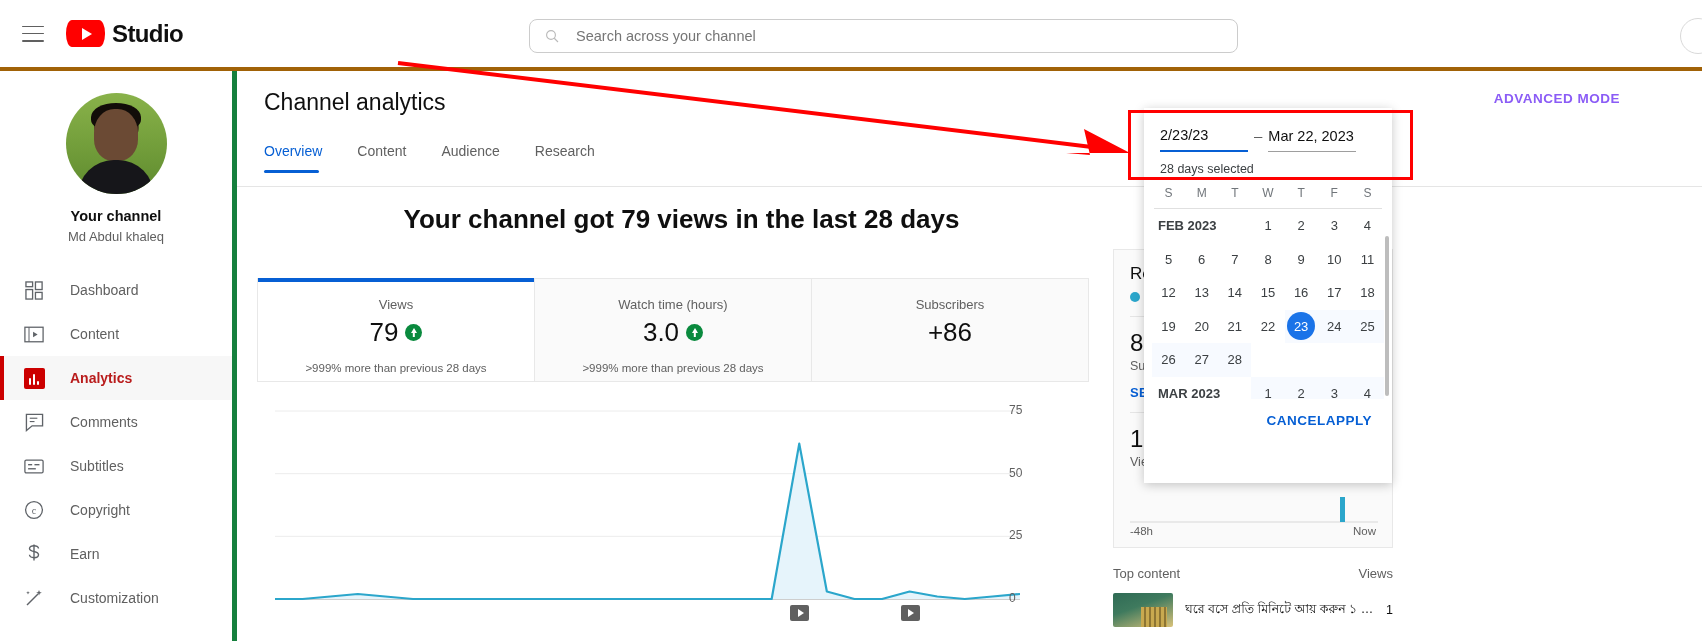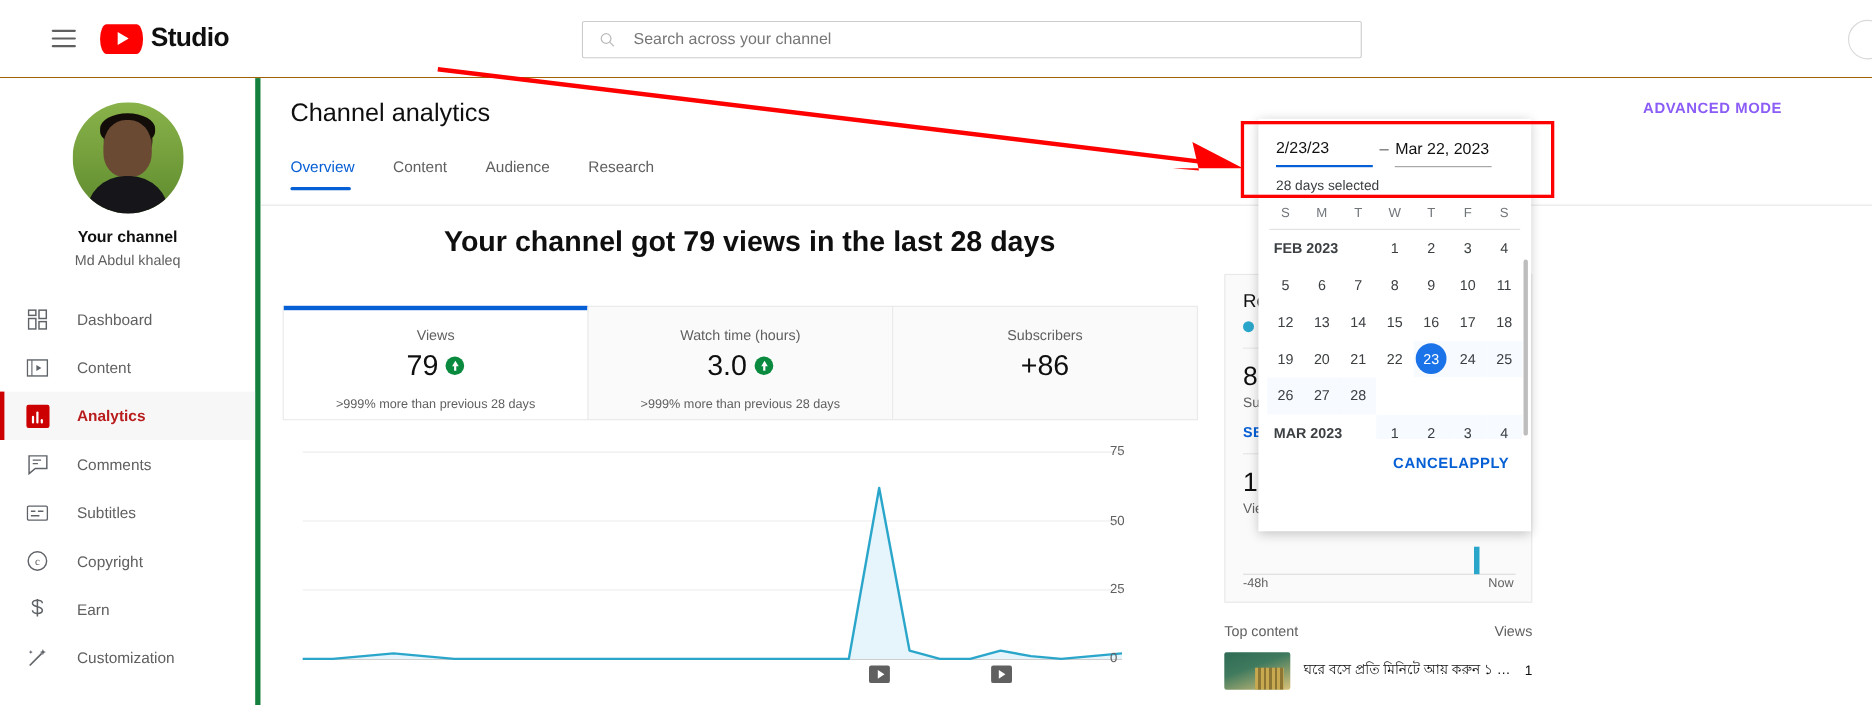--- a/index.html
+++ b/index.html
@@ -9,36 +9,36 @@
     overflow: hidden;
     background: #ffffff;
     font-family: "Liberation Sans", "DejaVu Sans", sans-serif;
     color: #030303;
   }
   #app { position: relative; width: 1702px; height: 641px; overflow: hidden; background:#fff; }
 
   
   .topbar {
     position: absolute; left:0; top:0; width:1702px; height:71px;
-    background:#fff; border-bottom:1px solid #a16207;
-    display:flex; align-items:center;padding-left:25px;
+    background:#fff; border-bottom:4px solid #a16207;
+    display:flex; align-items:center;
   }
   .hamburger { width:22px; height:16px; margin-left:22px; margin-right:22px;
     display:flex; flex-direction:column; justify-content:space-between; cursor:pointer; }
   .hamburger span { display:block; height:1.6px; background:#606060; border-radius:1px; }
   .brand { display:flex; align-items:center; gap:7px; cursor:pointer; }
   .yt-logo { width:39px; height:27px; background:#ff0000; border-radius:6px/13px;
     display:flex; align-items:center; justify-content:center; }
   .yt-logo .tri { width:0; height:0; border-left:10px solid #fff;
     border-top:6px solid transparent; border-bottom:6px solid transparent; margin-left:3px; }
   .brand-text { font-size:24px; font-weight:700; letter-spacing:-0.6px; color:#0f0f0f; }
 
   .searchwrap { position:absolute; left:529px; top:19px; width:709px; height:34px; }
   .searchbox {
-    width:100%; height:100%; border:1px solid #ccc; border-radius:2px;
+    width:100%; height:100%; border:1px solid #ccc; border-radius:8px;
     display:flex; align-items:center; padding:0 14px; background:#fff;
   }
   .search-icon { width:16px; height:16px; flex:0 0 auto; margin-right:16px; opacity:.62; }
   .search-ph { font-size:14.5px; color:#767676; }
 
   .avatar-top {
     position:absolute; right:-14px; top:18px; width:36px; height:36px;
     border-radius:50%; border:1px solid #d9d9d9; background:#fff;
   }
 

